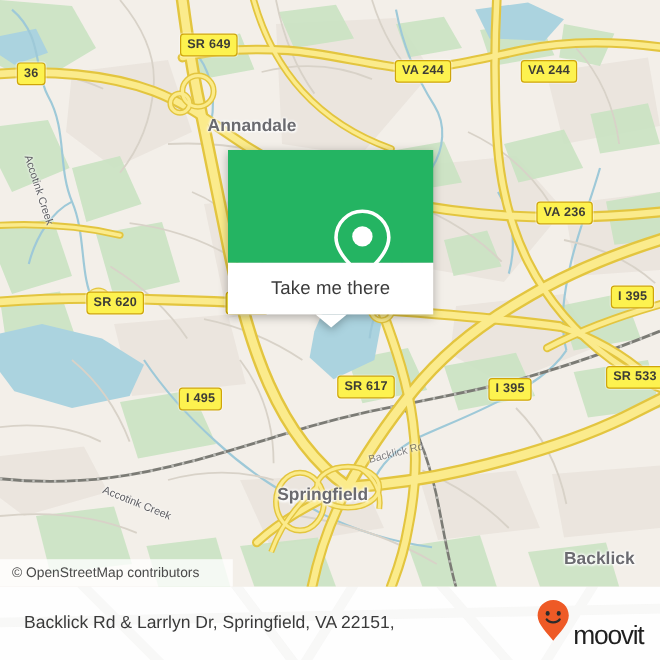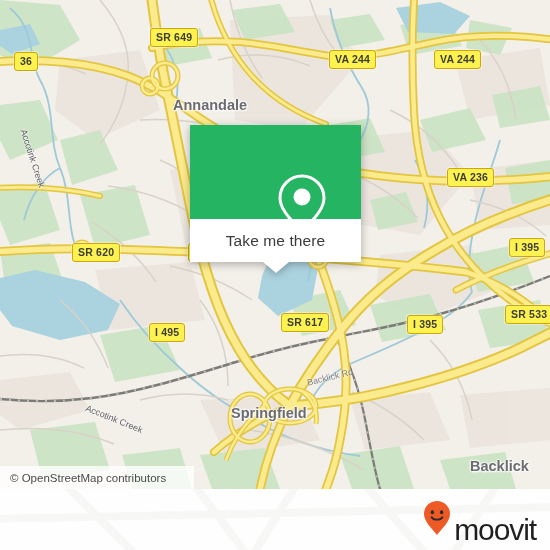--- a/index.html
+++ b/index.html
@@ -48,21 +48,21 @@
   
   #bottombar{position:absolute;left:0;top:489px;width:550px;height:61px;
              background:rgba(255,255,255,.93);overflow:hidden;
              display:flex;align-items:center;}
   #bottombar .bgwash{position:absolute;left:0;top:0;width:550px;height:61px;
                      opacity:.12;}
   #addr{position:relative;margin-left:20px;color:#3a3a3a;font-size:14.6px;
         line-height:21px;max-width:360px;}
   #brand{position:absolute;right:14px;top:50%;transform:translateY(-50%);
          display:flex;align-items:center;gap:3px;}
-  #brand .wordmark{color:#1f1f1f;font-size:30px;letter-spacing:-1.1px;
+  #brand .wordmark{color:#1f1f1f;font-size:22px;letter-spacing:-1.1px;
                    font-weight:500;line-height:1;margin-top:20px;}
 </style>
 </head>
 <body>
 
 <div id="app">
 
   <div id="map">
     <svg width="550" height="489" viewBox="0 0 550 489">
       <defs>
@@ -290,20 +290,21 @@
       <g fill="none" stroke="#c9c9c0" stroke-width="8">
         <path d="M60 -10 L140 70"></path>
         <path d="M190 -10 L250 70"></path>
         <path d="M300 -10 L250 70"></path>
         <path d="M360 -10 L430 70"></path>
         <path d="M500 -10 L450 70"></path>
         <path d="M-10 30 L560 18"></path>
       </g>
     </svg>
     <div id="addr">
+      <div>Backlick Rd &amp; Larrlyn Dr, Springfield, VA 22151,</div>
     </div>
     <div id="brand">
       <span>
         <svg width="28" height="36" viewBox="0 0 28 36">
           <path d="M14 1 C6.8 1 1 6.8 1 14 C1 21.5 9 28.5 14 35 C19 28.5 27 21.5 27 14
                    C27 6.8 21.2 1 14 1 Z" fill="#ee5a26"></path>
           <ellipse cx="9.4" cy="12.2" rx="1.7" ry="2" fill="#2b2b2b"></ellipse>
           <ellipse cx="18.6" cy="12.2" rx="1.7" ry="2" fill="#2b2b2b"></ellipse>
           <path d="M8.6 17.2 C10.6 20.4 17.4 20.4 19.4 17.2" fill="none" stroke="#2b2b2b" stroke-width="1.9" stroke-linecap="round"></path>
         </svg>

